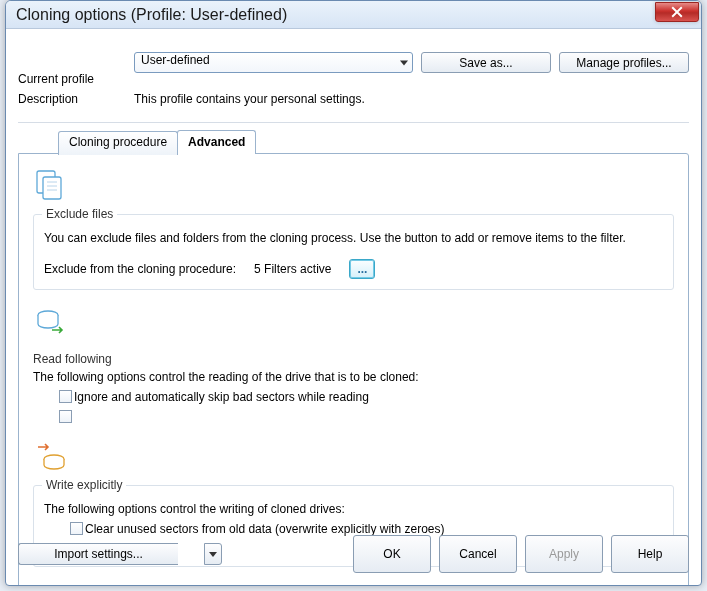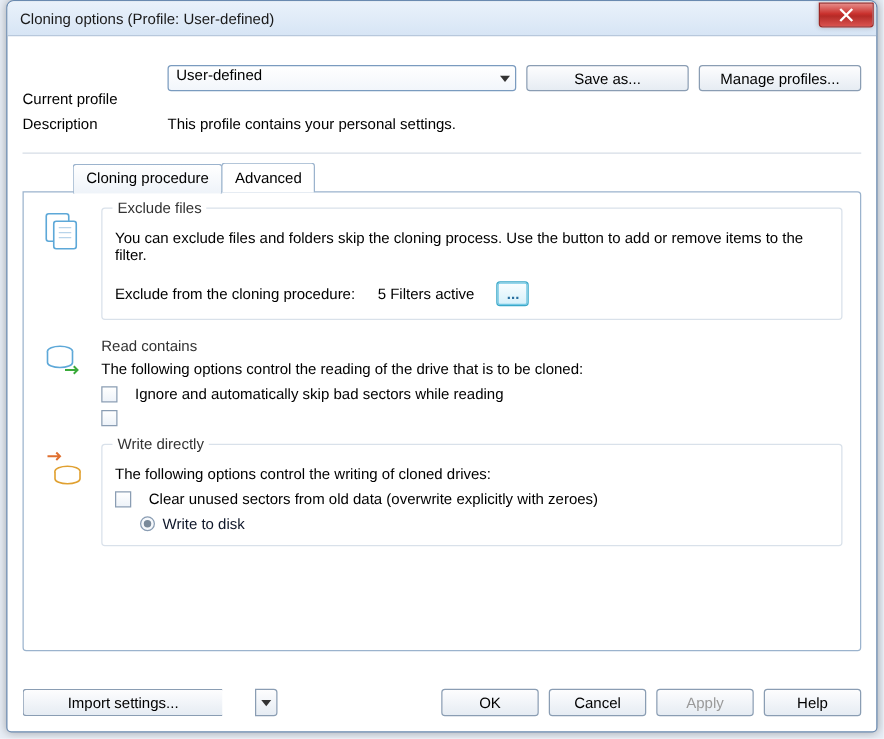--- a/index.html
+++ b/index.html
@@ -22,21 +22,21 @@
   }
   .titlebar {
     height: 28px;
     background: linear-gradient(#eaf2fb, #d7e5f5);
     border-bottom: 1px solid #b8c8dc;
     display: flex; align-items: center;
     padding: 0 2px 0 10px;
     color: #1a1a1a;
     position: relative;
   }
-  .titlebar .title { flex: 1; font-size: 12px; }
+  .titlebar .title { flex: 1; font-size: 16px; }
   .close-btn {
     width: 44px; height: 20px;
     background: linear-gradient(#e68a87, #c9302c 45%, #b52b27 55%, #d9534f);
     border: 1px solid #9c2622;
     border-radius: 0 0 3px 3px;
     margin-top: -6px;
     display:flex;align-items:center;justify-content:center;
     color:#fff; font-weight:bold;
     box-shadow: 0 0 4px rgba(0,0,0,.2);
   }
@@ -79,43 +79,44 @@
     background: linear-gradient(#fff,#eef3f9);
     border-radius: 3px 3px 0 0;
     margin-right:-1px;
     position:relative;
   }
   .tabhdr.active {
     background:#fff;
     z-index:2;
     padding-top:4px; padding-bottom:5px;
     top:-1px;
+    font-weight:bold;
   }
   .tabcontent {
     border:1px solid #9bb3cd;
     border-radius: 0 3px 3px 3px;
     background:#fff;
     padding: 12px 14px;
     min-height: 368px;
   }
-  .group { display:flex; gap:12px; margin-bottom:14px;}
+  .group { display:flex; gap:12px; margin-bottom:14px;flex-direction:column;}
   .group-icon { width:36px; flex:0 0 36px; display:flex;align-items:flex-start;justify-content:center; padding-top:2px;}
   .group-body { flex:1; }
   .fieldset {
     border:1px solid #d9e1ea;
     border-radius:3px;
     position:relative;
     padding: 16px 10px 10px 10px;
   }
   .fieldset .legend {
     position:absolute; top:-8px; left:8px;
     background:#fff; padding:0 4px;
     font-size:12px; color:#333;
   }
-  .opt-row { display:flex; align-items:flex-end; gap:14px; margin-top:6px;}
+  .opt-row { display:flex; align-items:flex-start; gap:2px; margin-top:6px;margin-left:26px;}
   .chk {
     width:13px;height:13px;border:1px solid #8a9db3;background:linear-gradient(#fff,#eef3f9); flex:0 0 13px;
   }
   .radio {
     width:12px;height:12px;border:1px solid #8a9db3;border-radius:50%;
     background:radial-gradient(#fff,#eef3f9); flex:0 0 12px; position:relative;
   }
   .radio.sel::after{content:"";position:absolute;left:2px;top:2px;width:6px;height:6px;border-radius:50%;background:#7a8a9a;}
   .disabled { color:#0f172a;}
   .filter-btn {
@@ -138,21 +139,21 @@
     display:flex;align-items:center;justify-content:center;padding:0 22px;min-width:160px;
   }
   .splitbtn .drop {
     height:22px;width:18px;border:1px solid #8a9db3;border-radius:0 3px 3px 0;
     background:linear-gradient(#fdfdfe,#e6ecf3);
     display:flex;align-items:center;justify-content:center;
   }
   .splitbtn .drop .arrow{width:0;height:0;border-left:4px solid transparent;border-right:4px solid transparent;border-top:5px solid #333;}
   .spacer{flex:1;}
   .fbtn {
-    height:22px;width:78px;border:1px solid #8a9db3;border-radius:3px;
+    height:38px;width:78px;border:1px solid #8a9db3;border-radius:3px;
     background:linear-gradient(#fdfdfe,#e6ecf3);
     display:flex;align-items:center;justify-content:center;
   }
   .fbtn.disabled{color:#9a9a9a;}
   .radiorow{display:flex;gap:8px;align-items:center;margin-left:20px;margin-top:6px;}
   .radiorow .set{display:flex;align-items:center;gap:6px;}
   .radiorow .gap{width:180px;}
 </style>
 </head>
 <body>
@@ -201,21 +202,21 @@
               <rect x="3" y="3" width="18" height="22" rx="2" fill="#fff" stroke="#5da8d8" stroke-width="1.3"></rect>
               <rect x="9" y="9" width="18" height="22" rx="2" fill="#fff" stroke="#5da8d8" stroke-width="1.3"></rect>
               <line x1="13" y1="14" x2="23" y2="14" stroke="#b8d4ea"></line>
                 <line x1="13" y1="18" x2="23" y2="18" stroke="#b8d4ea"></line>
                 <line x1="13" y1="22" x2="23" y2="22" stroke="#b8d4ea"></line>
             </svg>
           </div>
           <div class="group-body">
             <div class="fieldset">
               <div class="legend">Exclude files</div>
-              <div>You can exclude files and folders skip the cloning process. Use the button to add or remove items to the filter.</div>
+              <div>You can exclude files and folders from the cloning process. Use the button to add or remove items to the filter.</div>
               <div class="exclude-row">
                 <div>Exclude from the cloning procedure:</div>
                 <div>5 Filters active</div>
                 <div class="filter-btn">
                     <span>...</span>
                   </div>
               </div>
             </div>
           </div>
         </div>
@@ -223,21 +224,21 @@
         <div class="group">
           <div class="group-icon">
             <svg width="34" height="34" viewBox="0 0 34 34">
               <ellipse cx="14" cy="9" rx="10" ry="4" fill="#fff" stroke="#5da8d8" stroke-width="1.3"></ellipse>
               <path d="M4 9 v9 a10 4 0 0 0 20 0 v-9" fill="#fff" stroke="#5da8d8" stroke-width="1.3"></path>
               <path d="M18 24 l10 0 m-3 -3 l3 3 l-3 3" fill="none" stroke="#3aaa3a" stroke-width="1.6"></path>
             </svg>
           </div>
           <div class="group-body">
             <div class="fieldset" style="border:none;padding:0;">
-              <div style="color:#333">Read contains</div>
+              <div style="color:#333">Read following</div>
               <div style="margin-top:4px">The following options control the reading of the drive that is to be cloned:</div>
               <div class="opt-row">
                 <div class="chk"></div>
                 <span>Ignore and automatically skip bad sectors while reading</span>
               </div>
               <div class="opt-row">
                 <div class="chk"></div>
               </div>
             </div>
           </div>
@@ -246,21 +247,21 @@
         <div class="group">
           <div class="group-icon">
             <svg width="34" height="34" viewBox="0 0 34 34">
               <ellipse cx="20" cy="20" rx="10" ry="4" fill="#fff" stroke="#e0a030" stroke-width="1.3"></ellipse>
               <path d="M10 20 v6 a10 4 0 0 0 20 0 v-6" fill="#fff" stroke="#e0a030" stroke-width="1.3"></path>
               <path d="M4 8 l10 0 m-3 -3 l3 3 l-3 3" fill="none" stroke="#e07030" stroke-width="1.6"></path>
             </svg>
           </div>
           <div class="group-body">
             <div class="fieldset">
-              <div class="legend">Write directly</div>
+              <div class="legend">Write explicitly</div>
               <div>The following options control the writing of cloned drives:</div>
               <div class="opt-row">
                 <div class="chk"></div>
                 <span>Clear unused sectors from old data (overwrite explicitly with zeroes)</span>
               </div>
               <div class="radiorow disabled">
                 <div class="set">
                   <div class="radio sel"></div>
                   <span>Write to disk</span>
                 </div>

